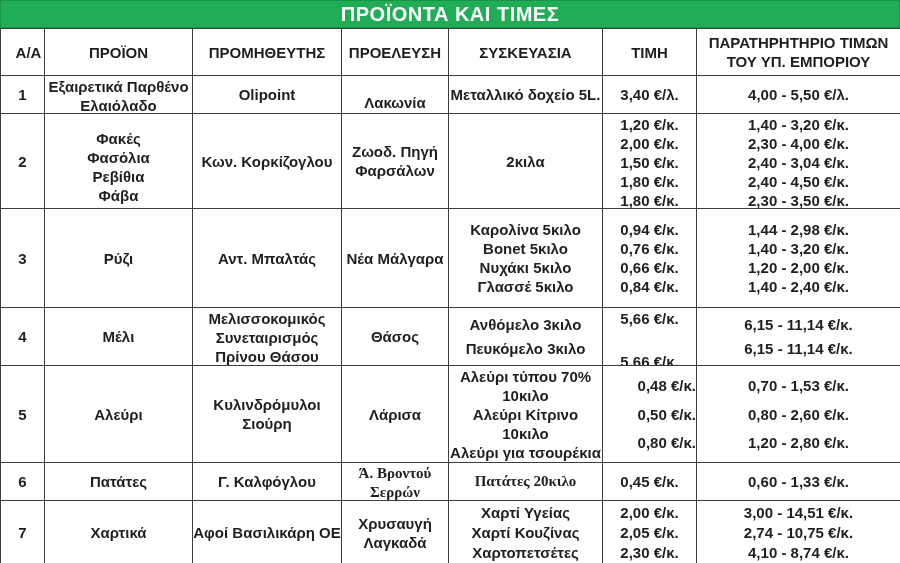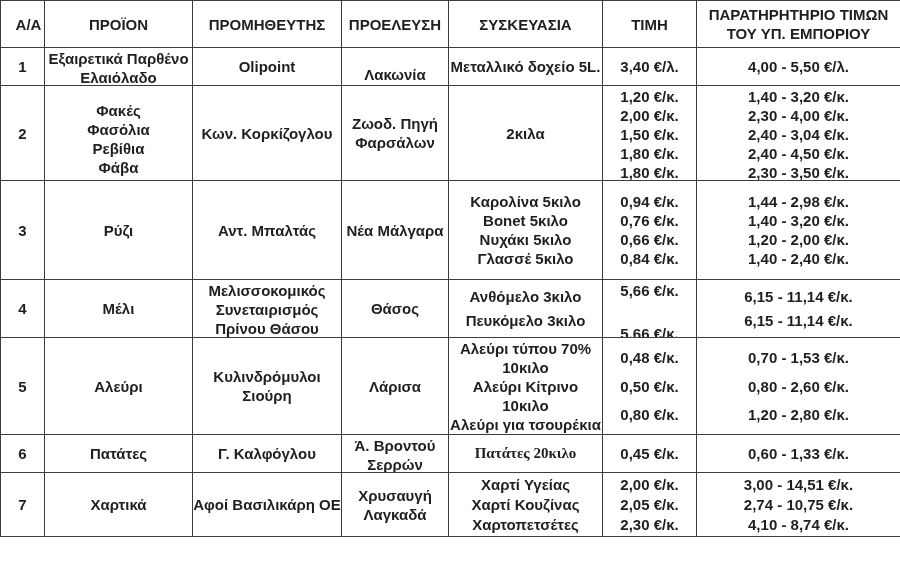--- a/index.html
+++ b/index.html
@@ -52,20 +52,21 @@
   col.c-supplier { width: 149px; }
   col.c-origin { width: 107px; }
   col.c-packaging { width: 154px; }
   col.c-price { width: 94px; }
   col.c-observatory { width: 204px; }
 </style>
 </head>
 <body>
 
 <div class="page">
+  <div class="title-bar">ΠΡΟΪΟΝΤΑ ΚΑΙ ΤΙΜΕΣ</div>
 
   <table class="price-table">
     <colgroup>
       <col class="c-num">
       <col class="c-product">
       <col class="c-supplier">
       <col class="c-origin">
       <col class="c-packaging">
       <col class="c-price">
       <col class="c-observatory">
@@ -304,21 +305,21 @@
             </div>
           </td>
           <td>
             <div class="cell-content" style="height: 94px;">
               <div class="line">Αλεύρι τύπου 70% 10κιλο</div>
               <div class="line">Αλεύρι Κίτρινο 10κιλο</div>
               <div class="line">Αλεύρι για τσουρέκια</div>
             </div>
           </td>
           <td>
-            <div class="cell-content" style="height: 94px;">
+            <div class="cell-content" style="height: 94px; text-align: right;">
               <div class="line">0,48 €/κ.</div>
               <div class="line">0,50 €/κ.</div>
               <div class="line">0,80 €/κ.</div>
             </div>
           </td>
           <td>
             <div class="cell-content" style="height: 94px;">
               <div class="line">0,70 - 1,53 €/κ.</div>
               <div class="line">0,80 - 2,60 €/κ.</div>
               <div class="line">1,20 - 2,80 €/κ.</div>
@@ -335,21 +336,21 @@
             <div class="cell-content" style="height: 35px;">
               <div class="line">Πατάτες</div>
             </div>
           </td>
           <td>
             <div class="cell-content" style="height: 35px;">
               <div class="line">Γ. Καλφόγλου</div>
             </div>
           </td>
           <td>
-            <div class="cell-content" style="height: 35px;">
+            <div class="cell-content" style="height: 35px; font-family: Liberation Serif, serif;">
               <div class="line">Ά. Βροντού Σερρών</div>
             </div>
           </td>
           <td>
             <div class="cell-content" style="height: 35px; font-family: Liberation Serif, serif;">
               <div class="line">Πατάτες 20κιλο</div>
             </div>
           </td>
           <td>
             <div class="cell-content" style="height: 35px;">

